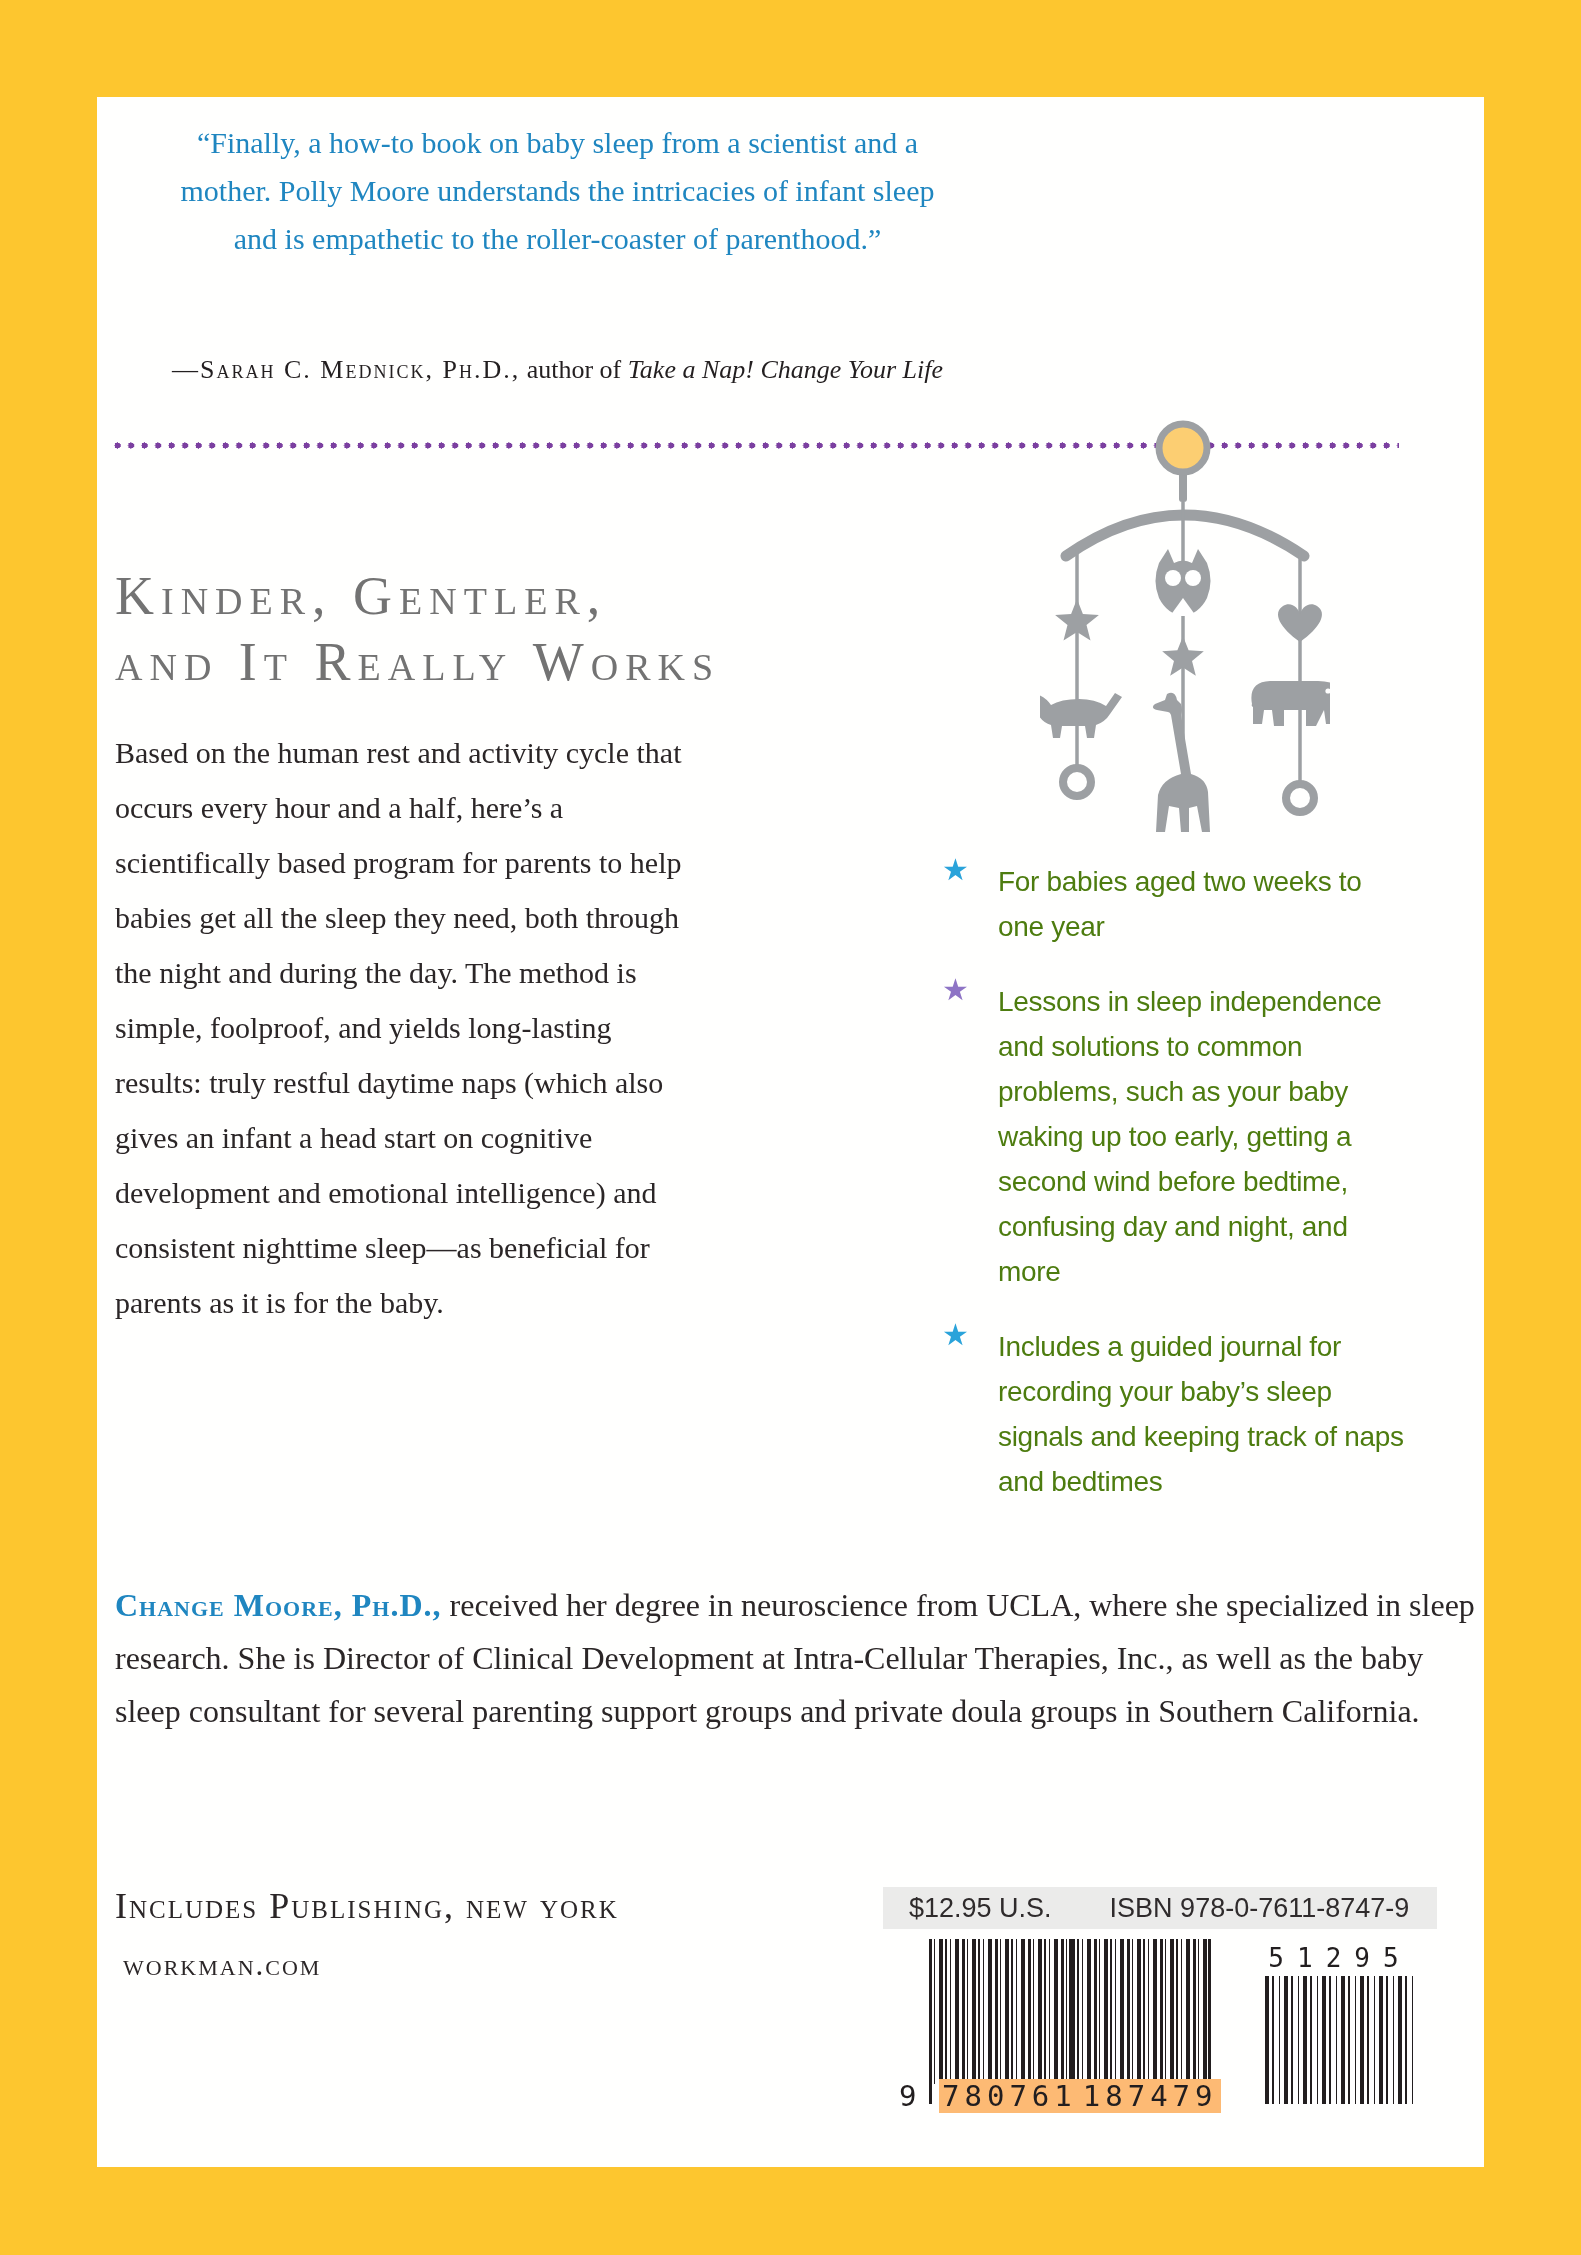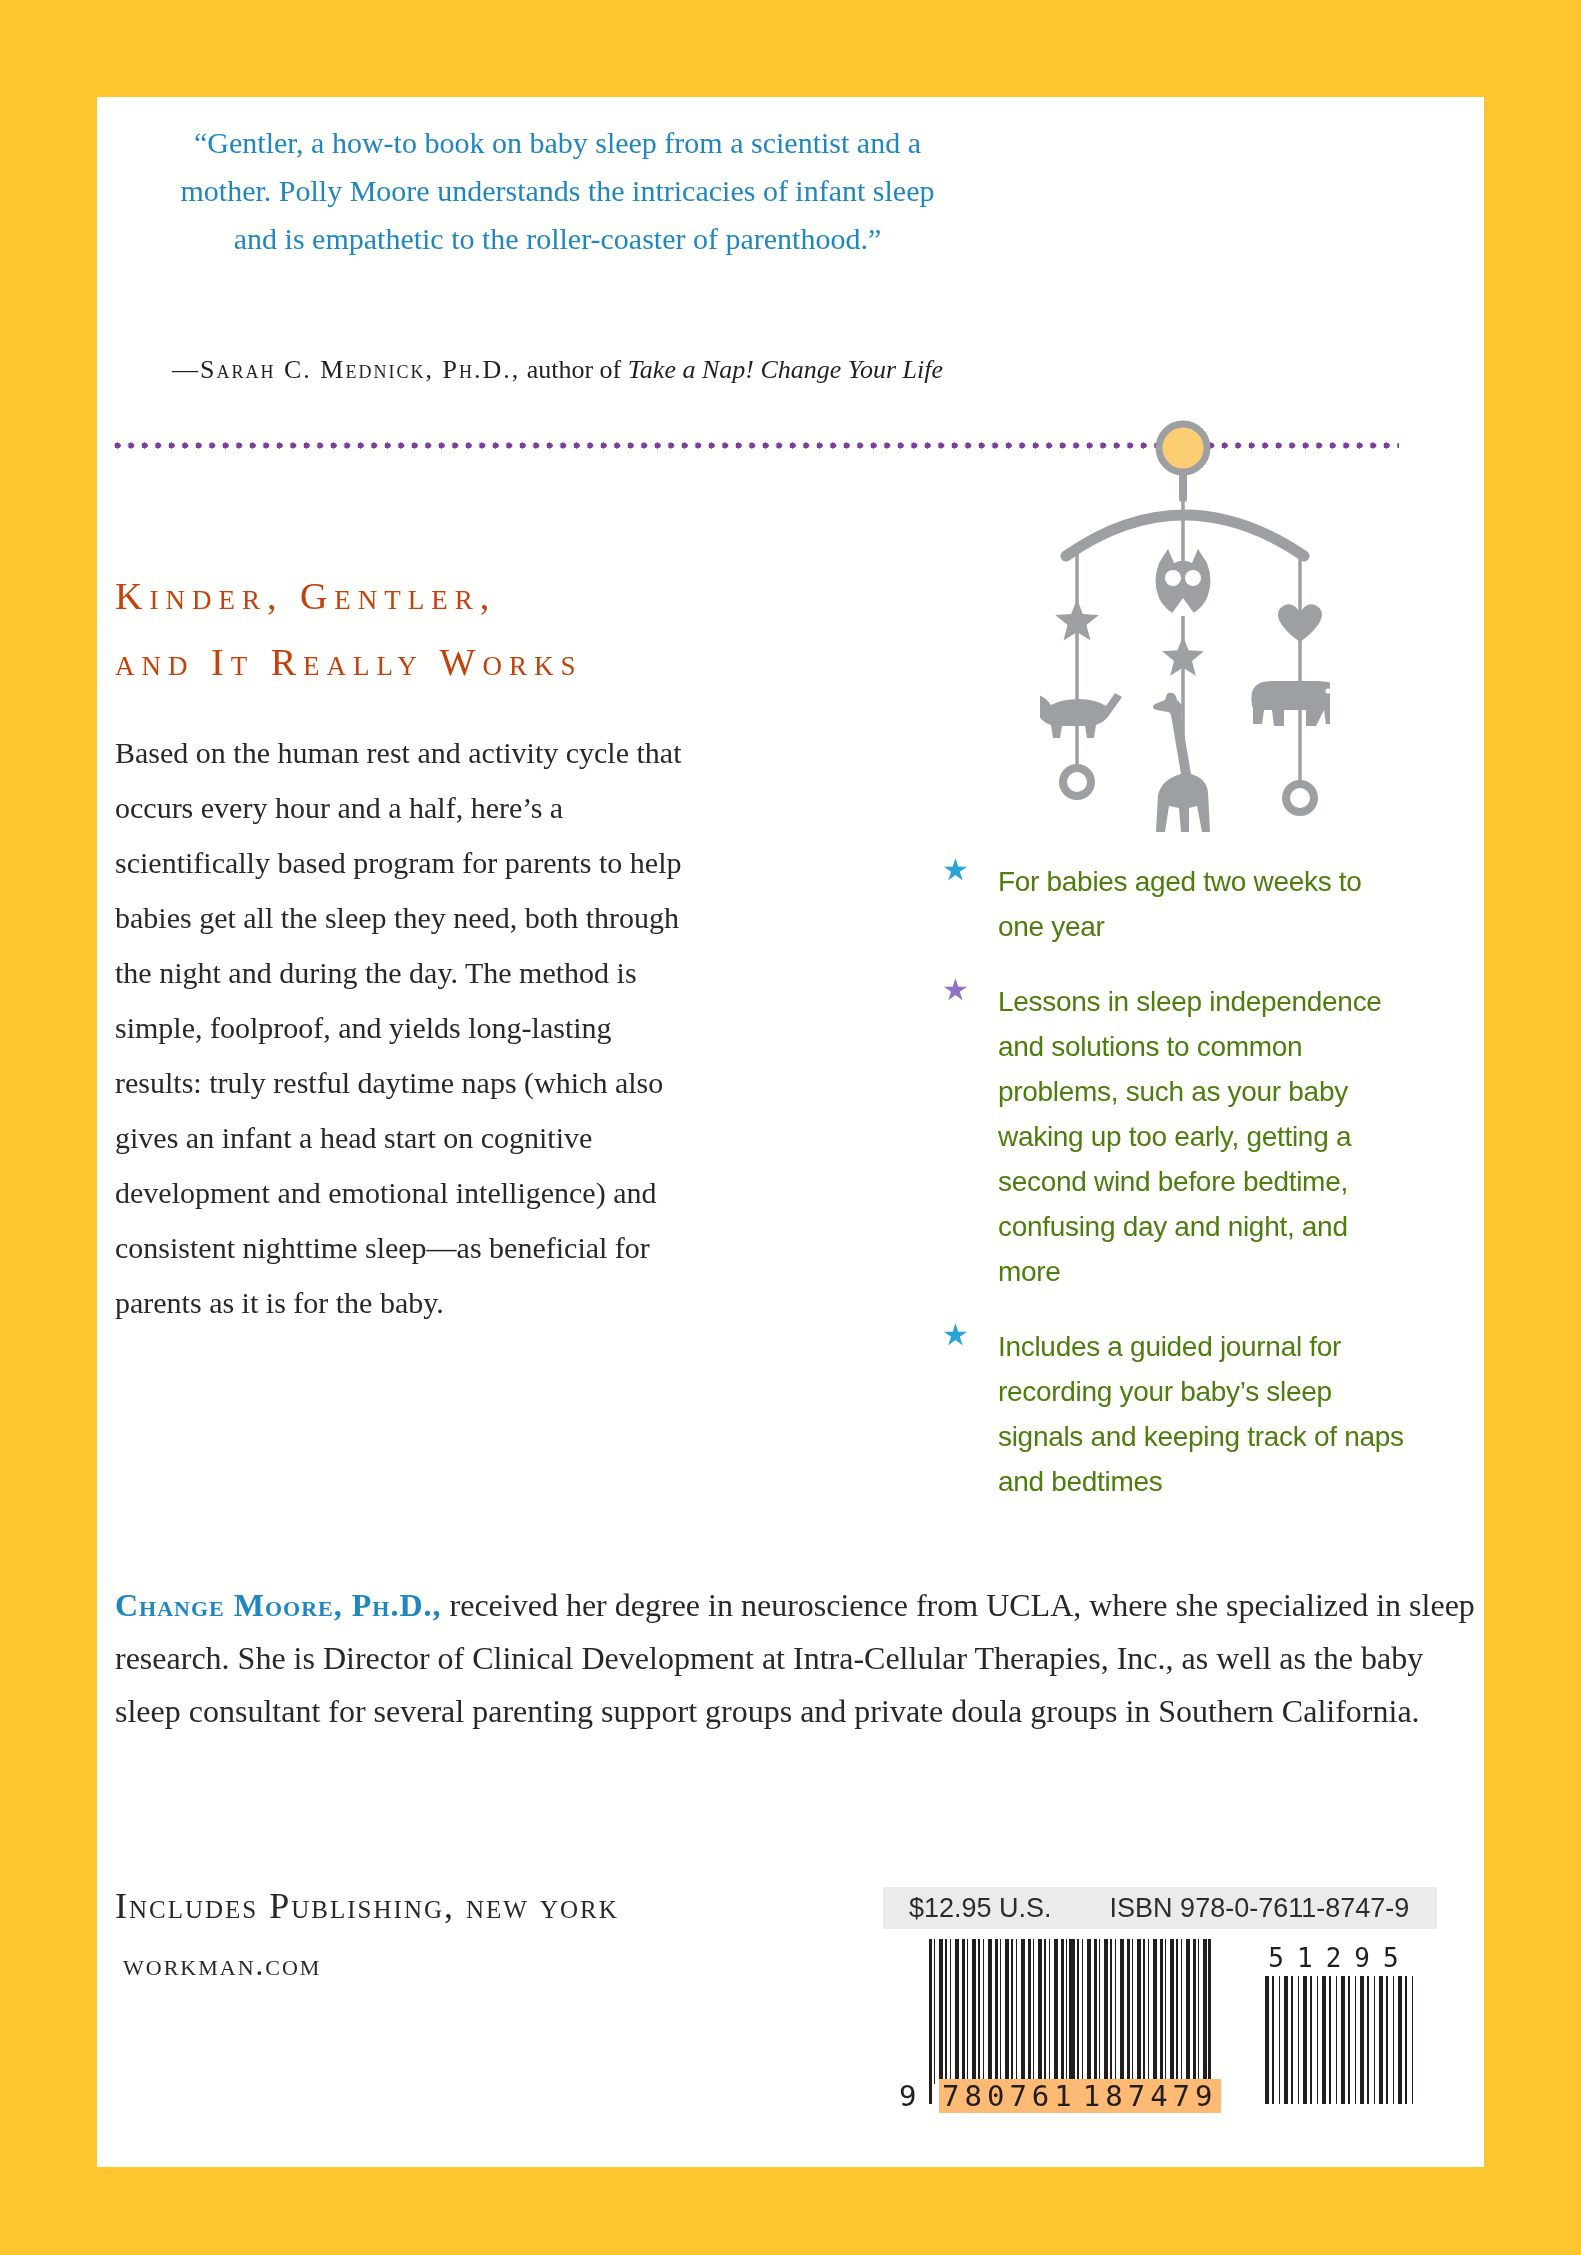--- a/index.html
+++ b/index.html
@@ -18,22 +18,22 @@
 
   
   .divider{position:absolute;left:16px;top:344px;width:1286px;height:9px;
     background-image:radial-gradient(circle 3.1px at 4.5px 4.5px,#7B3FA0 97%,transparent);
     background-size:13.5px 9px;background-repeat:repeat-x;}
 
   
   .mobile{position:absolute;left:943px;top:313px;width:290px;height:440px;}
 
   
-  .headline{position:absolute;left:18px;top:466px;width:640px;color:#c2410c;
-    font-variant:small-caps;font-size:38px;line-height:66px;letter-spacing:7px;}
+  .headline{position:absolute;left:18px;top:466px;width:640px;color:#737373;
+    font-variant:small-caps;font-size:54px;line-height:66px;letter-spacing:7px;}
 
   
   .bodycopy{position:absolute;left:18px;top:628px;width:568px;color:#2B2627;
     font-size:30px;line-height:55px;}
 
   
   .bullets{position:absolute;left:845px;top:750px;width:478px;list-style:none;margin:0;padding:0;}
   .bullets li{display:flex;margin:0 0 6px 0;}
   .bullets .star{flex:0 0 44px;font-size:30px;line-height:45px;
     font-family:"DejaVu Sans", sans-serif;}
@@ -80,21 +80,21 @@
     background:repeating-linear-gradient(90deg,#221E1F 0 4px,#fff 4px 7px,#221E1F 7px 9px,
       #fff 9px 14px,#221E1F 14px 15px,#fff 15px 19px);}
 </style>
 </head>
 <body>
 
 <div class="cover">
   <div class="page">
 
     <div class="quote">
-      <div class="qline">“Gentler, a how-to book on baby sleep from a scientist and a</div>
+      <div class="qline">“Finally, a how-to book on baby sleep from a scientist and a</div>
       <div class="qline">mother. Polly Moore understands the intricacies of infant sleep</div>
       <div class="qline">and is empathetic to the roller-coaster of parenthood.”</div>
     </div>
     <div class="attribution">
       <span class="attr-name">—Sarah C. Mednick, Ph.D.,</span><span> author of </span><span class="attr-work">Take a Nap! Change Your Life</span>
     </div>
 
     <div class="divider"></div>
 
     <svg class="mobile" viewBox="0 0 290 440" width="290" height="440">

